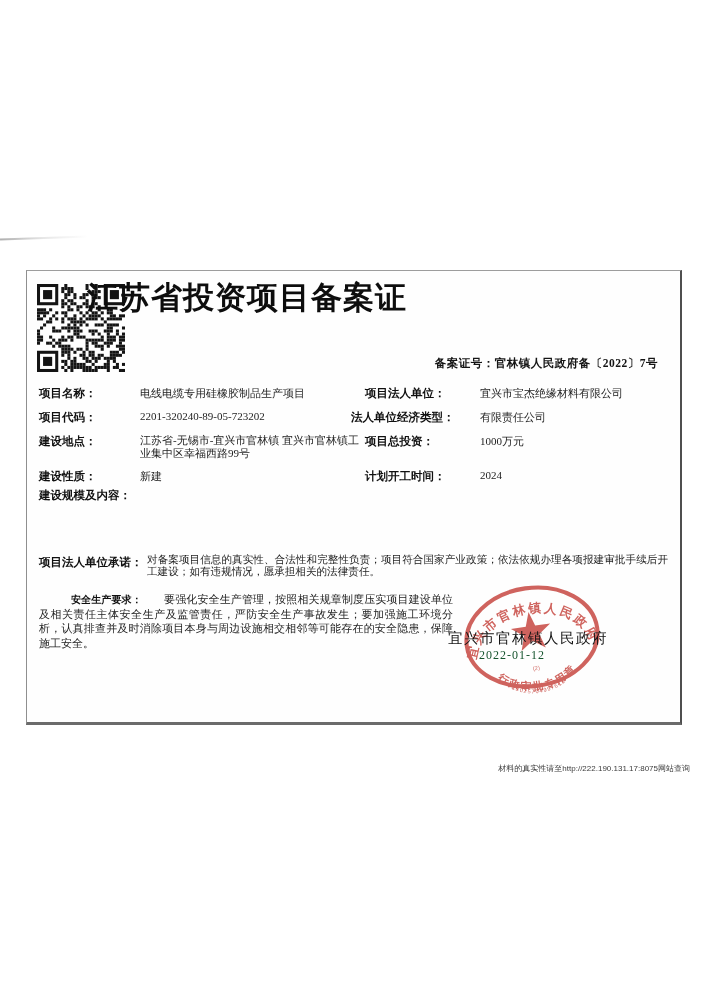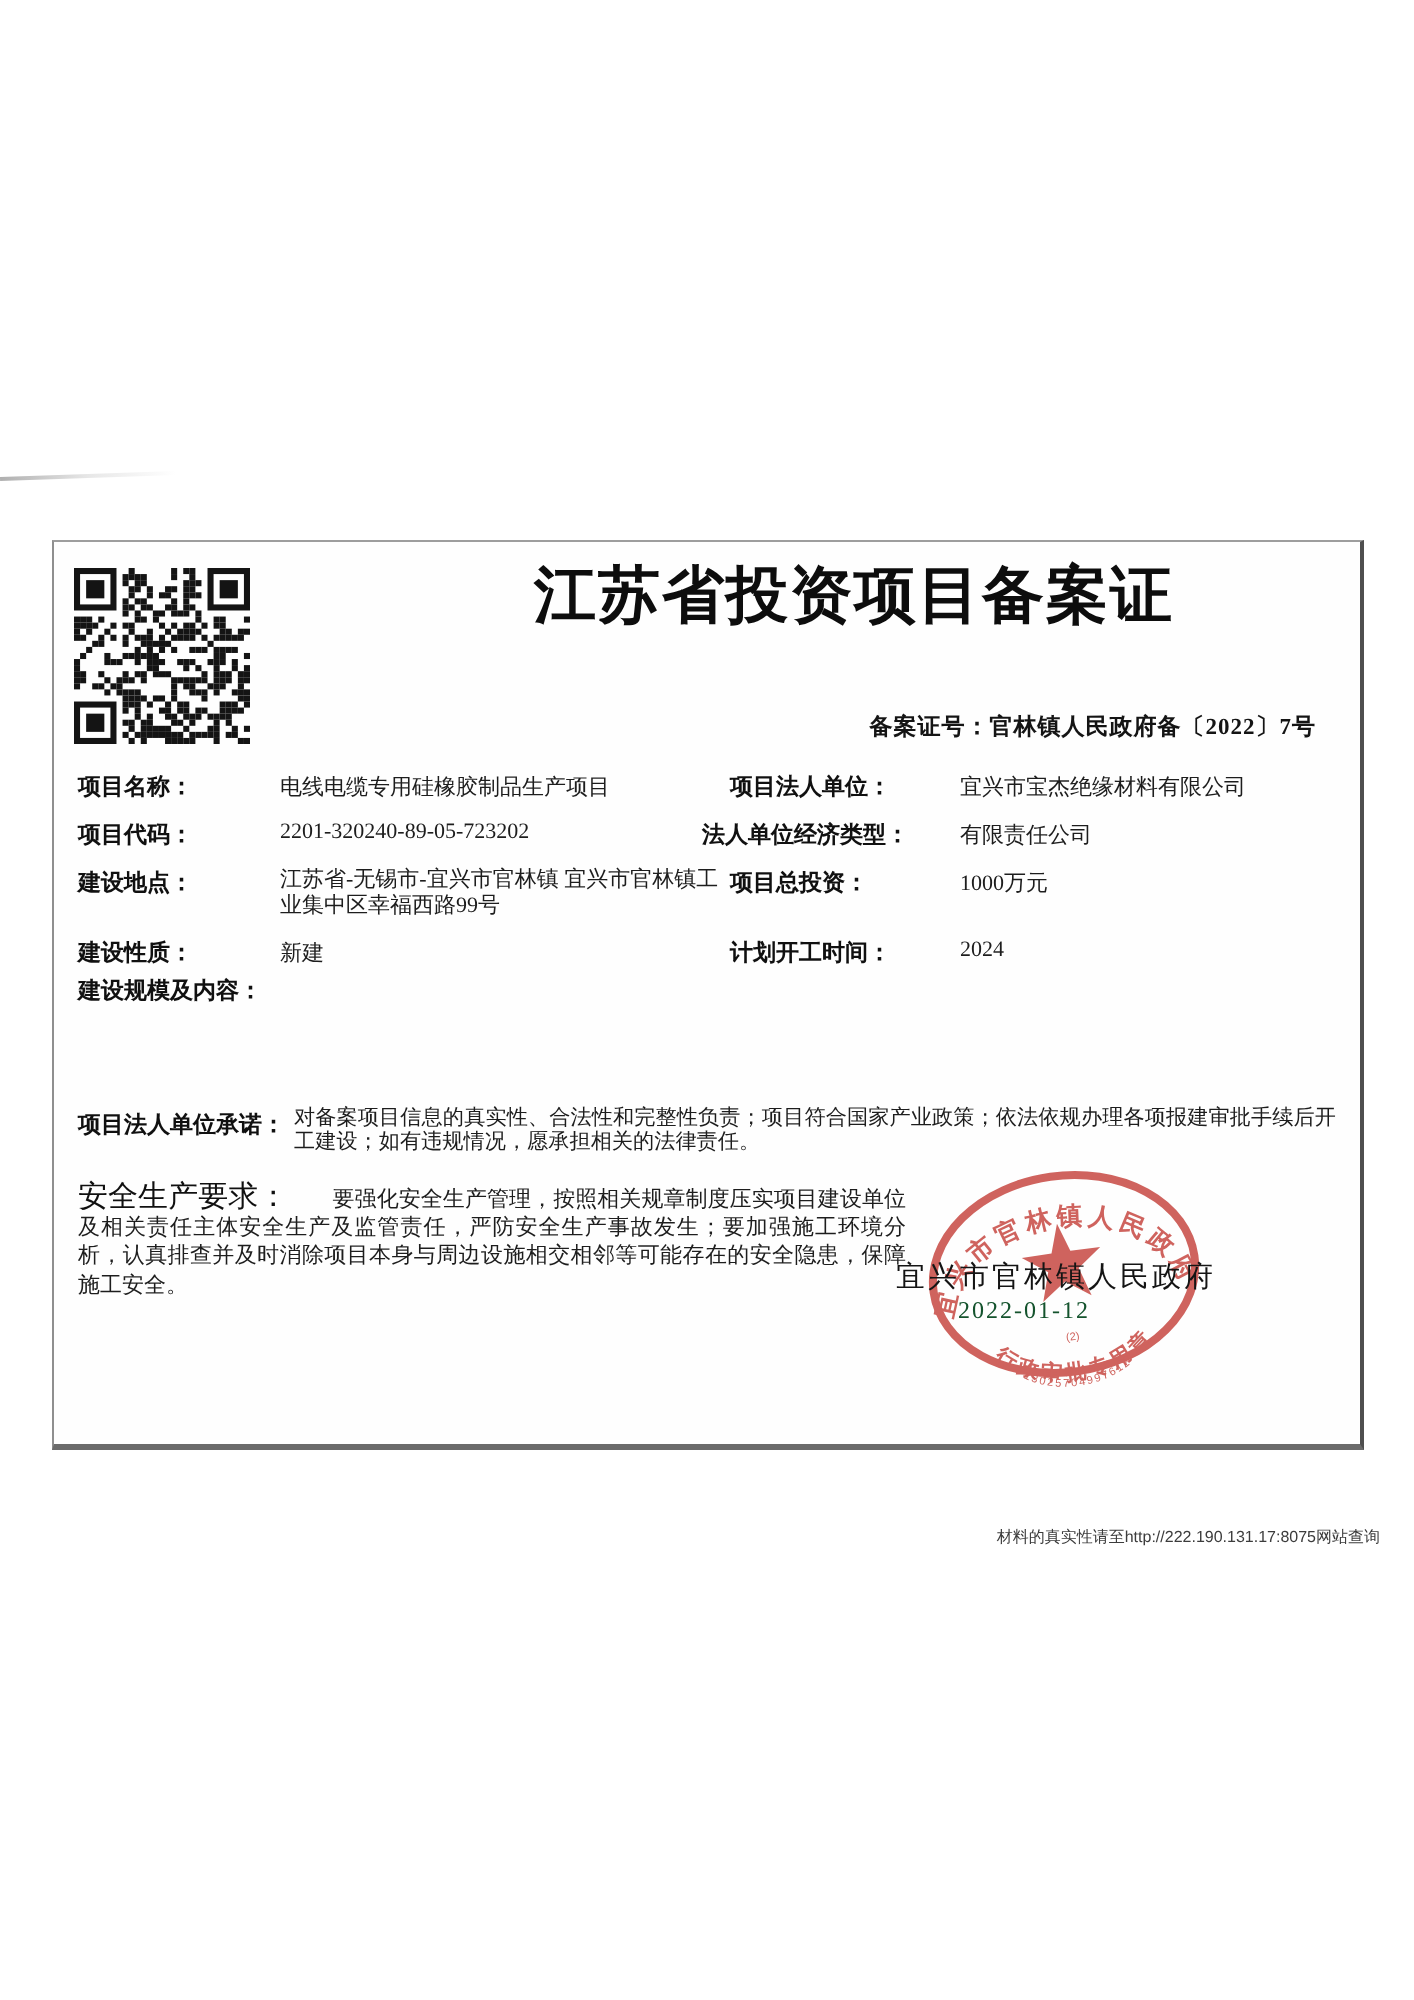--- a/index.html
+++ b/index.html
@@ -13,39 +13,39 @@
     transform:rotate(-2deg);
   }
   .certificate{
     position:absolute;left:26px;top:270px;width:653px;height:451px;
     background:#fefefe;
     border-top:1px solid #9d9d9d;border-left:1px solid #8f8f8f;
     border-right:2px solid #4f4f4f;border-bottom:3px solid #6b6b6b;
   }
   .qr{position:absolute;left:10px;top:13px;width:88px;height:88px;}
   .title{
-    position:absolute;left:60px;top:6px;width:500px;text-align:right;
+    position:absolute;left:60px;top:6px;width:500px;text-align:left;
     font-size:31px;font-weight:bold;letter-spacing:1px;color:#0d0d0d;white-space:nowrap;
   }
   .certno{
     position:absolute;right:22px;top:85px;font-size:11.5px;font-weight:bold;
     letter-spacing:.5px;color:#141414;white-space:nowrap;
   }
   .lbl{position:absolute;font-size:11.5px;font-weight:bold;color:#101010;white-space:nowrap;}
   .val{position:absolute;font-size:11px;color:#1d1d1d;}
   .val.nw{white-space:nowrap;}
   .para{
     position:absolute;font-size:10.6px;line-height:11.6px;color:#1d1d1d;
     text-align:justify;
   }
   .safety-block{
     position:absolute;left:12px;top:321px;width:414px;
     font-size:11px;line-height:14.2px;color:#1d1d1d;text-align:justify;
   }
-  .safety-block .inline-lbl{font-weight:normal;font-size:15px;color:#101010;}
+  .safety-block .inline-lbl{font-weight:bold;font-size:10px;color:#101010;margin-left:32px;}
   .seal-svg{position:absolute;left:424px;top:304px;width:162px;height:124px;}
   .seal-overlay-org{
     position:absolute;left:421px;top:358px;width:200px;font-size:14.5px;
     letter-spacing:1.5px;color:#141414;white-space:nowrap;
   }
   .seal-overlay-date{
     position:absolute;left:452px;top:377px;font-size:12px;letter-spacing:1px;
     color:#14532d;white-space:nowrap;
   }
   .verify-note{

